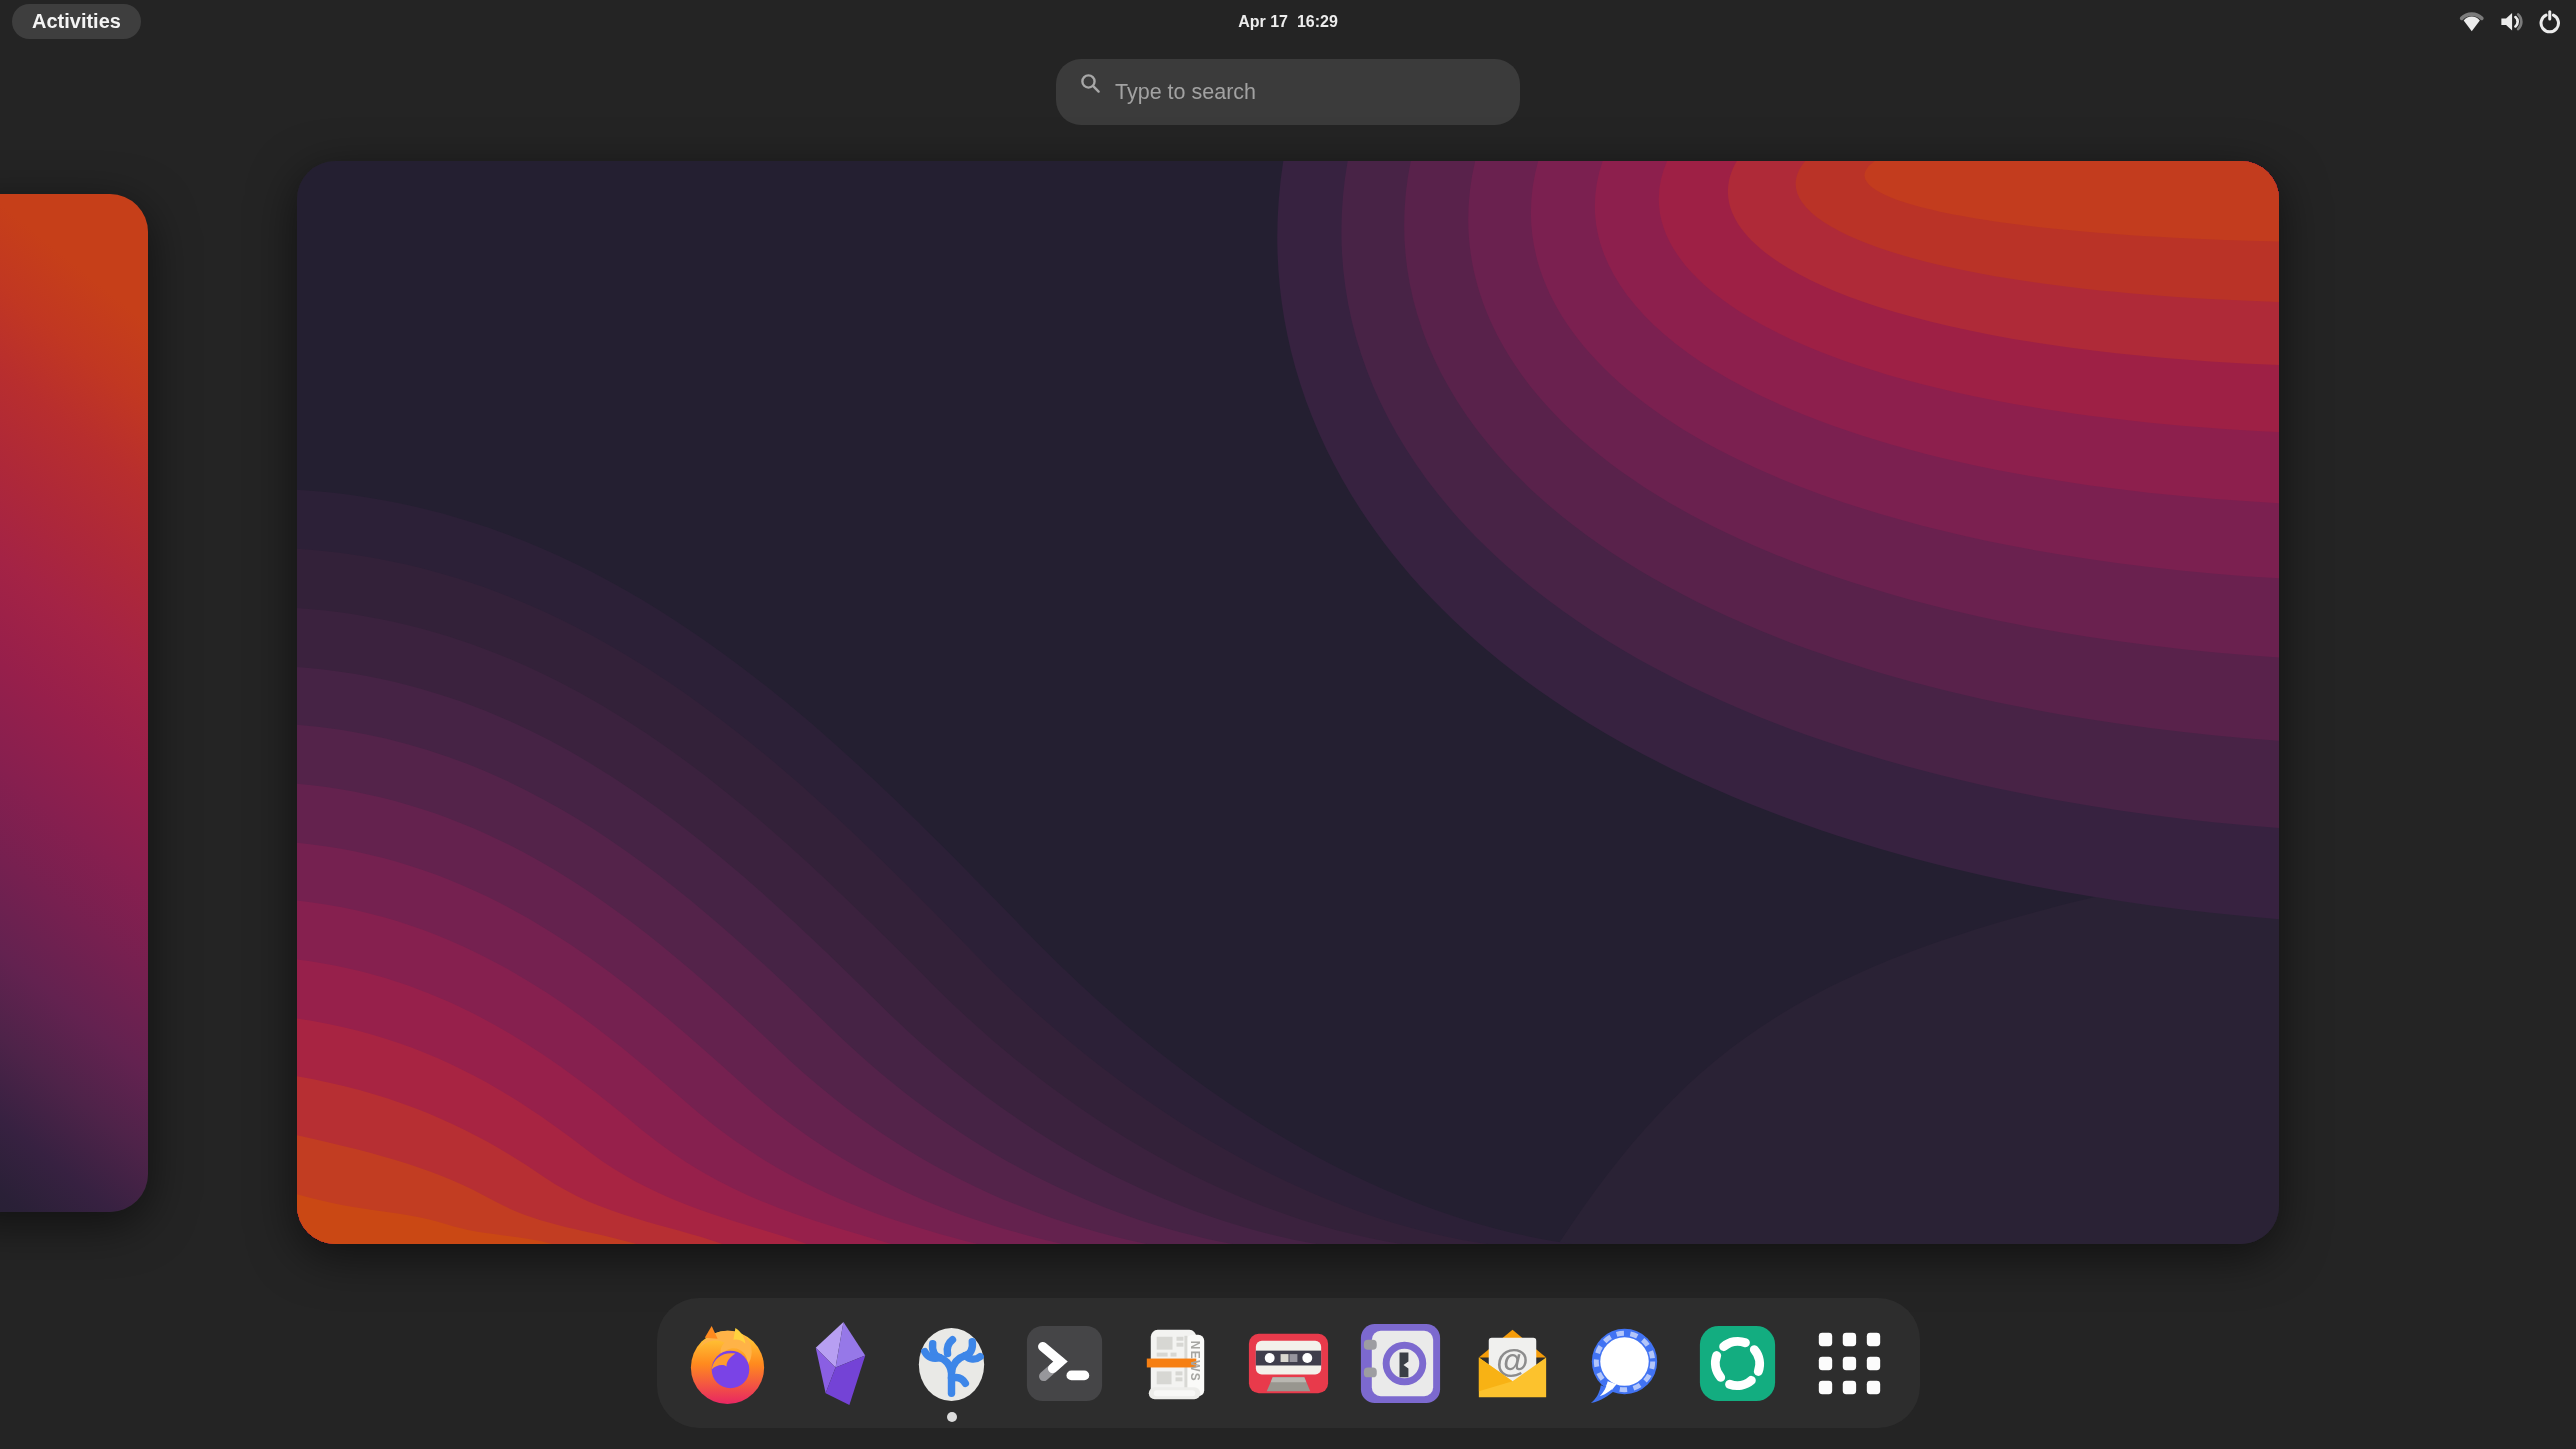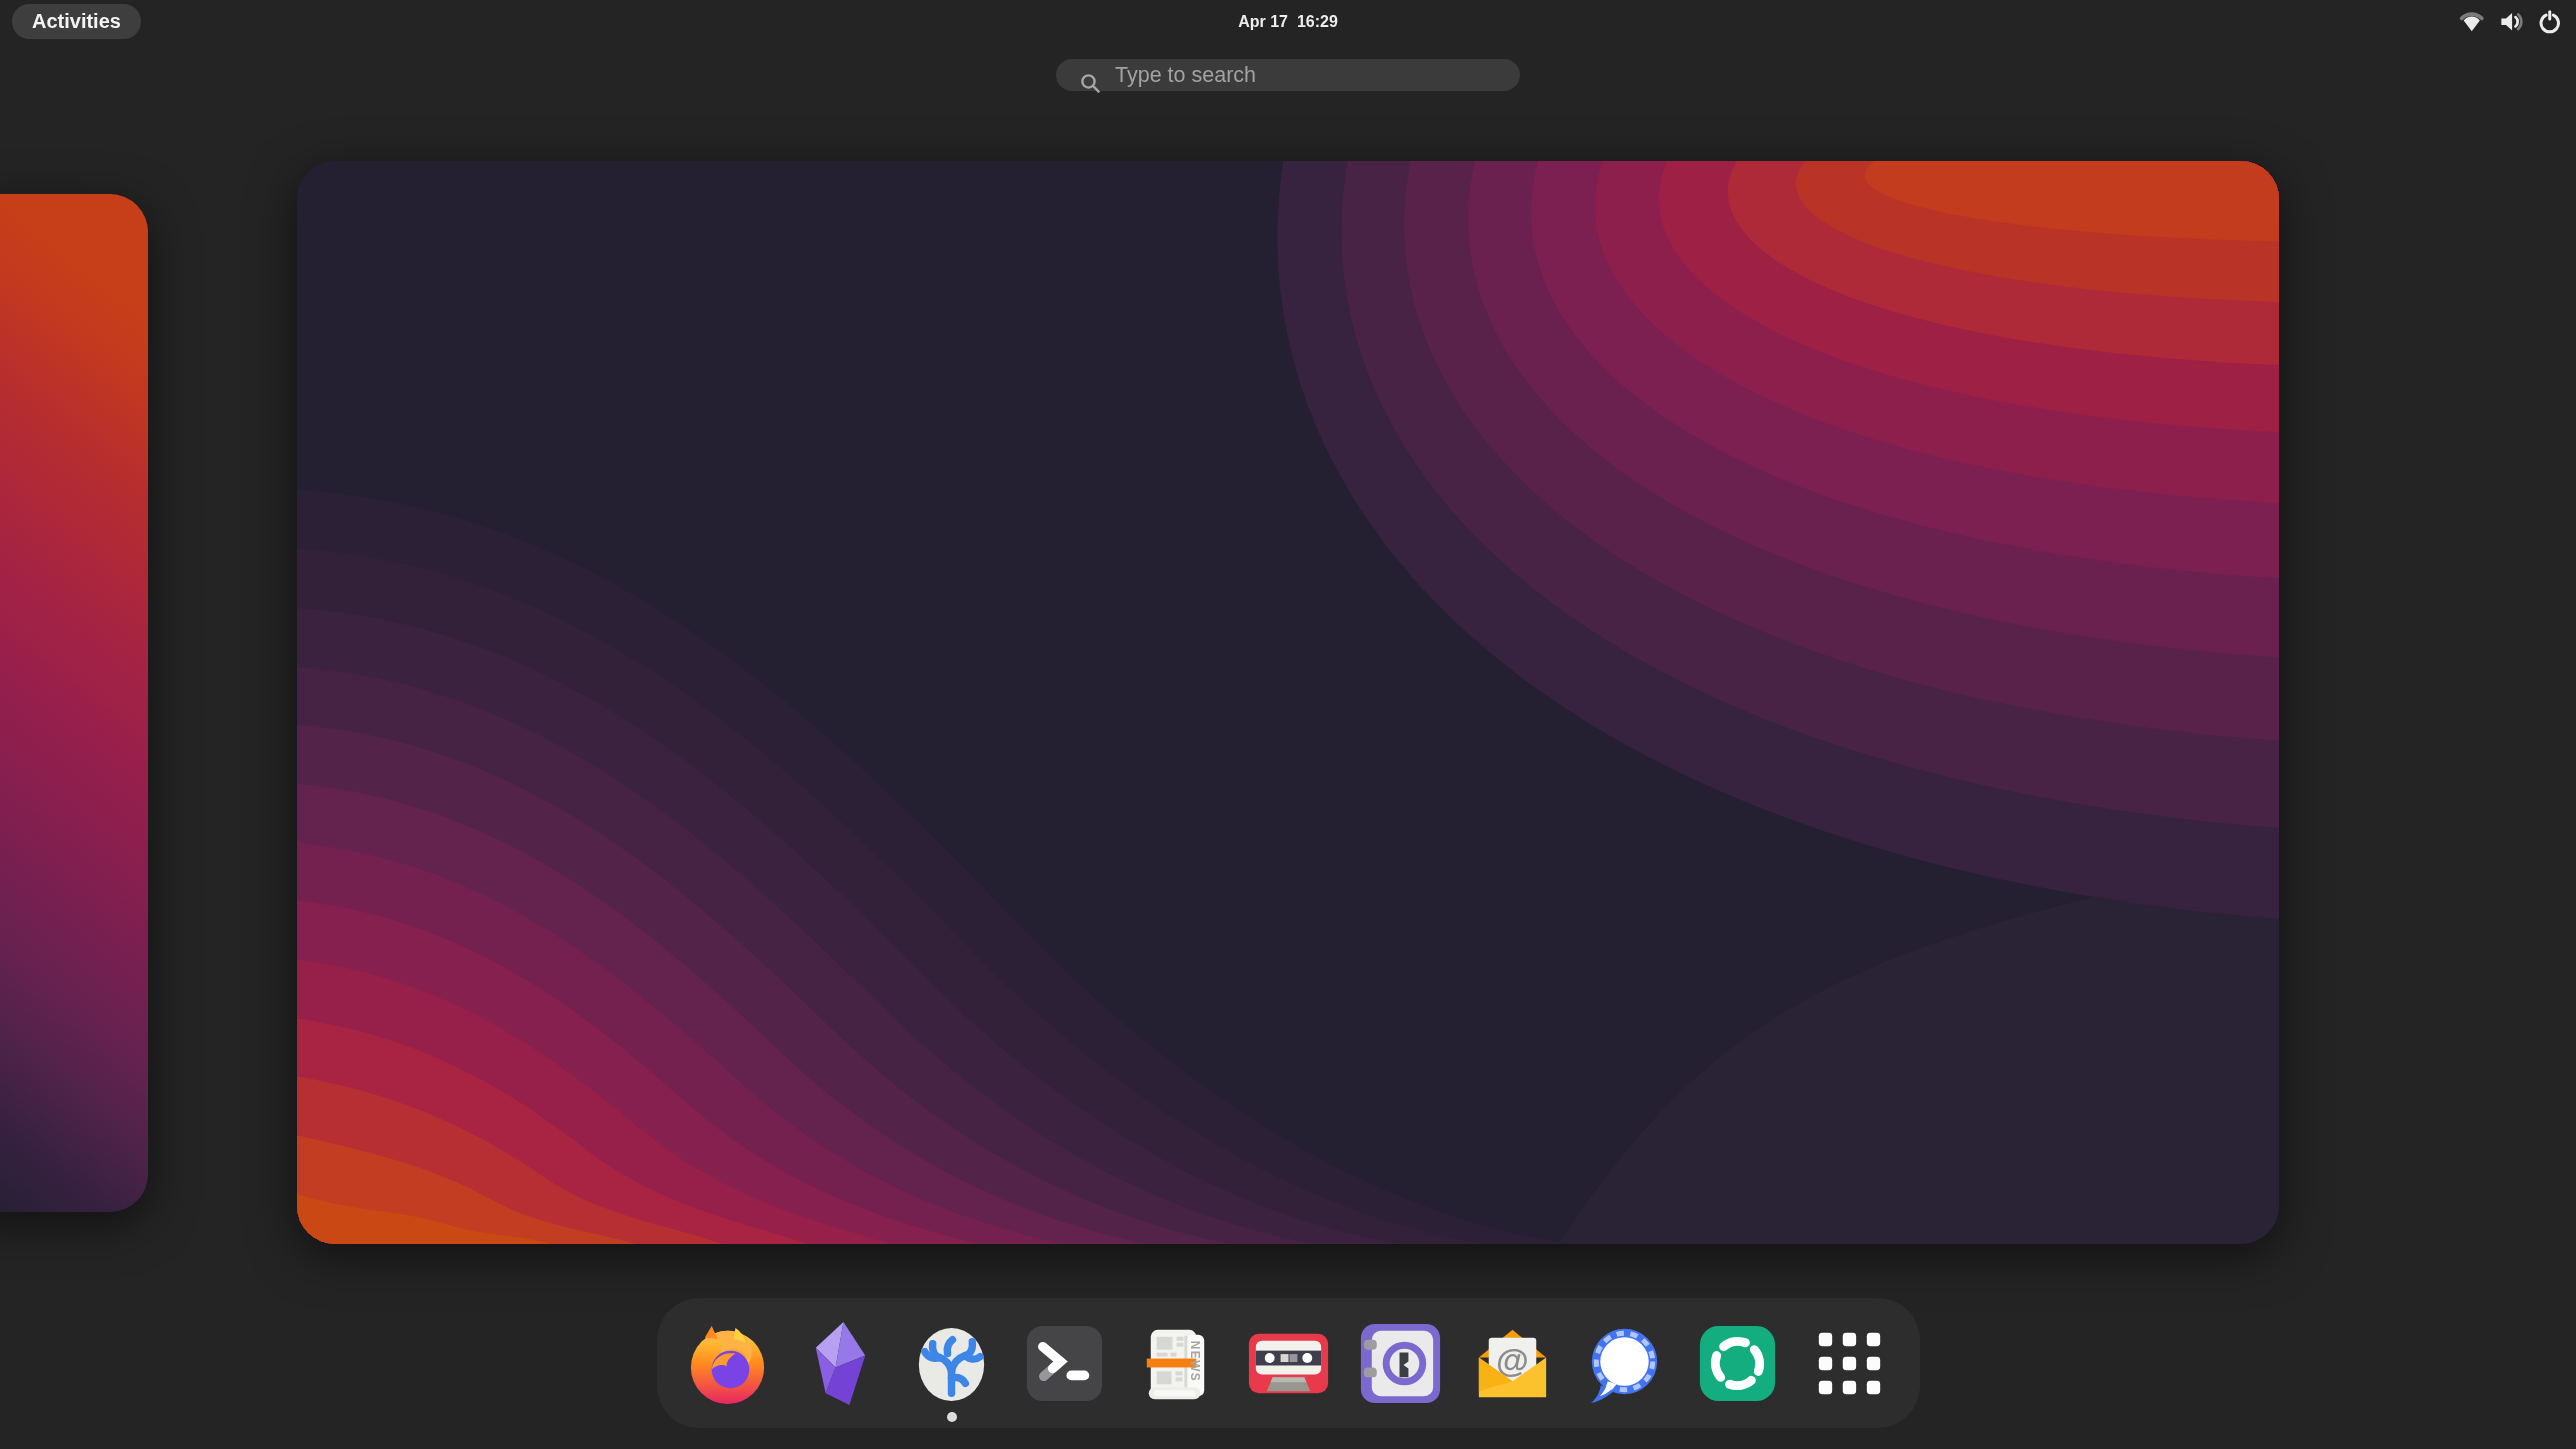--- a/index.html
+++ b/index.html
@@ -12,21 +12,21 @@
       border-radius:17.4px; background:#3e3e3e; color:#f4f4f4; font-size:20px; font-weight:700;
       display:flex; align-items:center; cursor:pointer; }
   .clock { position:absolute; left:0; right:0; top:0; height:43px; display:flex;
       align-items:center; justify-content:center; color:#ededed; font-size:16px;
       font-weight:700; white-space:pre; cursor:pointer; }
   .status-area { position:absolute; right:10.7px; top:0; height:43px; display:flex;
       align-items:center; gap:8px; cursor:pointer; }
   .status-area .sicon { width:31px; height:31px; display:flex; align-items:center; justify-content:center; }
 
   
-  .search-wrap { position:absolute; left:1056px; top:59px; width:464px; height:32px; }
+  .search-wrap { position:absolute; left:1056px; top:59px; width:464px; height:66px; }
   .search-input { width:100%; height:100%; border:none; outline:none; background:#3b3b3b;
       border-radius:25px; color:#d5d5d5; font-size:21.5px; padding:0 20px 0 59px;
       font-family:"Liberation Sans","DejaVu Sans",sans-serif; }
   .search-input::placeholder { color:#a2a2a2; }
   .search-glass { position:absolute; left:23px; top:12.7px; pointer-events:none; }
 
   
   .workspace { position:absolute; overflow:hidden; box-shadow:0 12px 47px rgba(0,0,0,.55); cursor:pointer; }
   .ws-main { left:297px; top:161px; width:1982px; height:1083px; border-radius:38px; }
   .ws-left { left:-40px; top:194px; width:188px; height:1018px; border-radius:0 38px 38px 0; }

